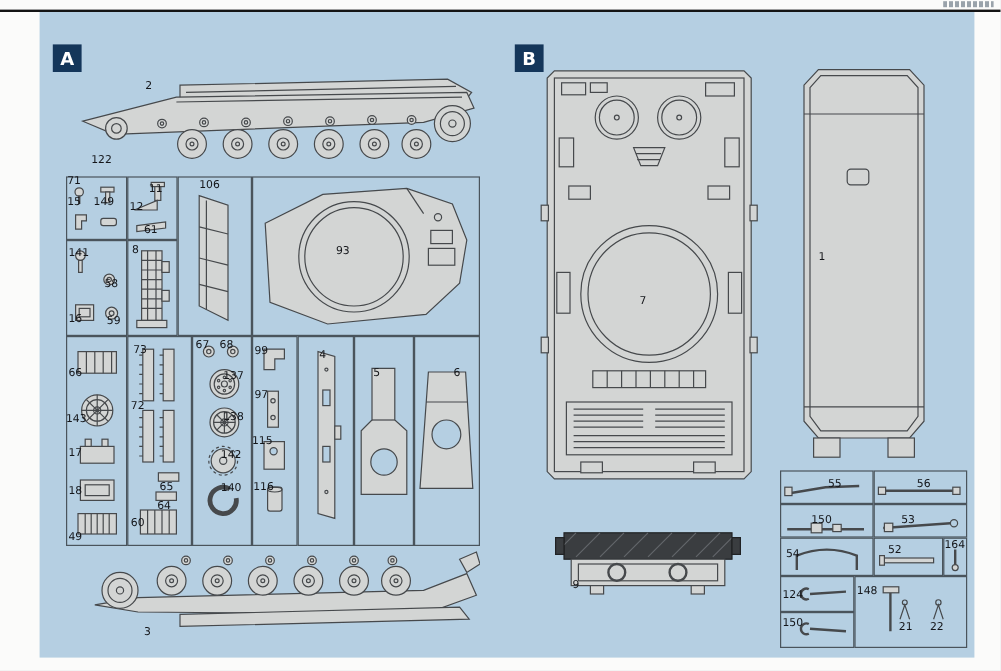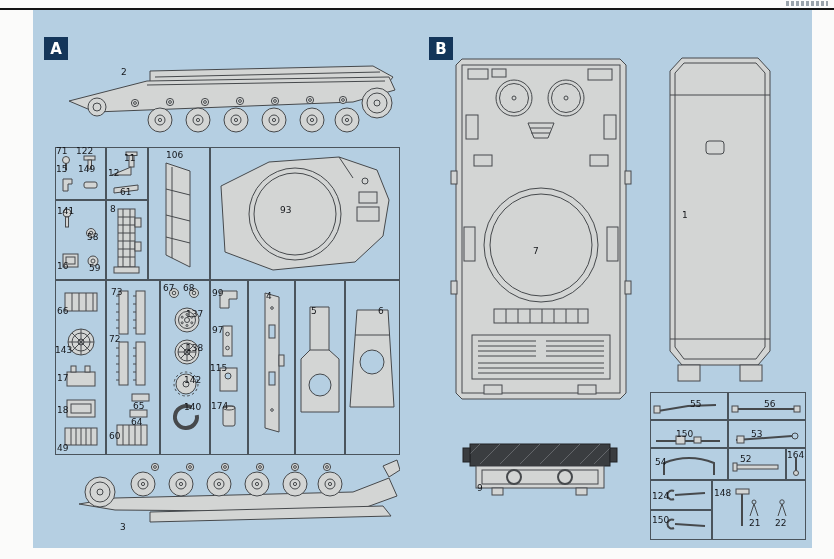--- a/index.html
+++ b/index.html
@@ -258,21 +258,21 @@
       <use href="#wheel-lg" x="202" y="32"></use>
       <use href="#wheel-lg" x="240" y="32"></use>
       <use href="#wheel-lg" x="275" y="32"></use>
     <use href="#sprocket" x="45" y="40"></use>
     <polygon class="f" points="95,60 328,54 336,64 95,70"></polygon>
     <polygon class="f" points="328,14 342,8 345,18 334,25"></polygon>
   </svg>
 
   <span class="plabel" style="left:121px;top:68px">2</span>
   <span class="plabel" style="left:56px;top:147px">71</span>
-  <span class="plabel" style="left:76px;top:147px">122</span>
+  <span class="plabel" style="left:76px;top:130px">122</span>
   <span class="plabel" style="left:56px;top:165px">15</span>
   <span class="plabel" style="left:78px;top:165px">149</span>
   <span class="plabel" style="left:124px;top:154px">11</span>
   <span class="plabel" style="left:108px;top:169px">12</span>
   <span class="plabel" style="left:120px;top:188px">61</span>
   <span class="plabel" style="left:166px;top:151px">106</span>
   <span class="plabel" style="left:280px;top:206px">93</span>
   <span class="plabel" style="left:57px;top:207px">141</span>
   <span class="plabel" style="left:87px;top:233px">58</span>
   <span class="plabel" style="left:57px;top:262px">16</span>
@@ -290,21 +290,21 @@
   <span class="plabel" style="left:109px;top:432px">60</span>
   <span class="plabel" style="left:163px;top:284px">67</span>
   <span class="plabel" style="left:183px;top:284px">68</span>
   <span class="plabel" style="left:186px;top:310px">137</span>
   <span class="plabel" style="left:186px;top:344px">138</span>
   <span class="plabel" style="left:184px;top:376px">142</span>
   <span class="plabel" style="left:184px;top:403px">140</span>
   <span class="plabel" style="left:212px;top:289px">99</span>
   <span class="plabel" style="left:212px;top:326px">97</span>
   <span class="plabel" style="left:210px;top:364px">115</span>
-  <span class="plabel" style="left:211px;top:402px">174</span>
+  <span class="plabel" style="left:211px;top:402px">116</span>
   <span class="plabel" style="left:266px;top:292px">4</span>
   <span class="plabel" style="left:311px;top:307px">5</span>
   <span class="plabel" style="left:378px;top:307px">6</span>
   <span class="plabel" style="left:120px;top:523px">3</span>
 
   <div class="badge" style="left:429px;top:37px">B</div>
 
   <svg class="part" style="left:450px;top:53px" width="182" height="350" viewBox="0 0 182 350">
     <polygon class="f" points="12,6 170,6 176,12 176,340 170,346 12,346 6,340 6,12"></polygon>
     <rect class="s" x="12" y="12" width="158" height="328"></rect>

